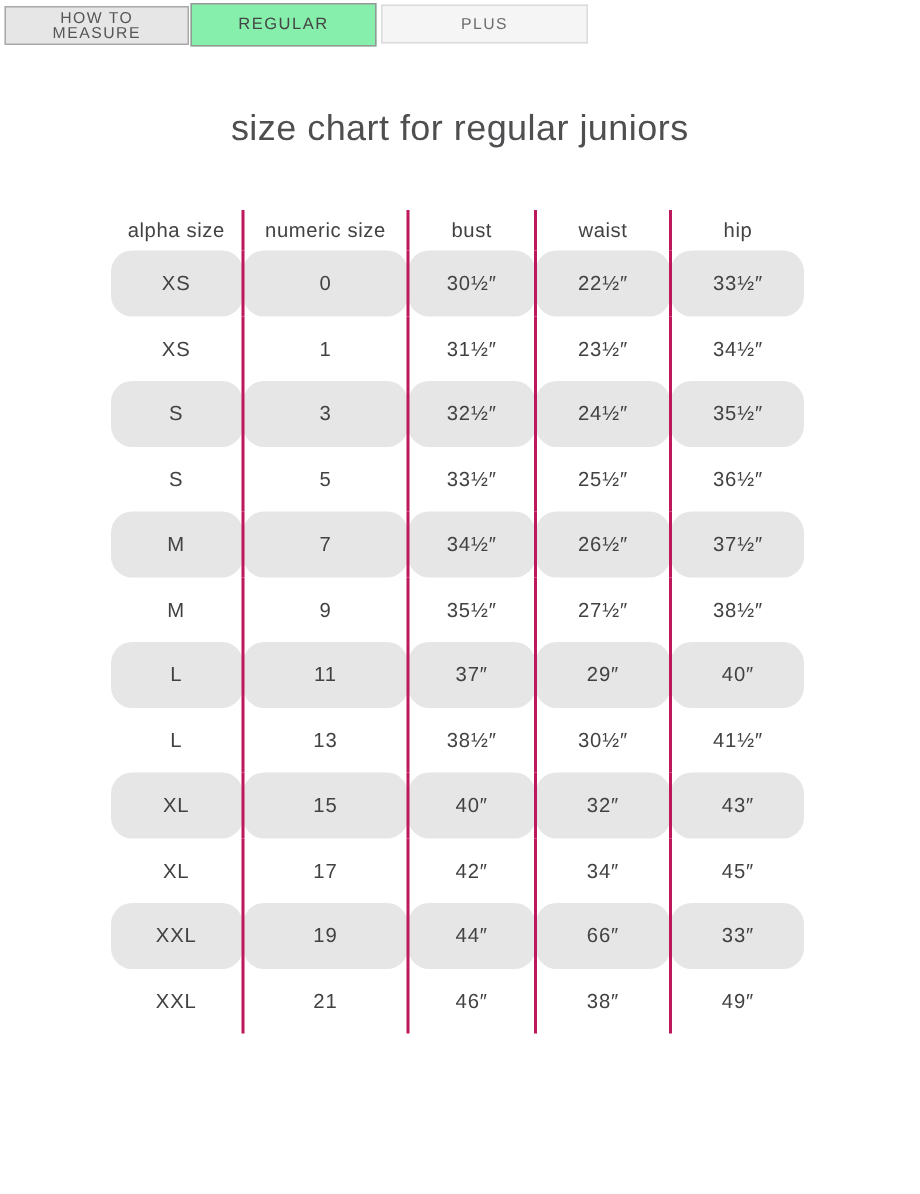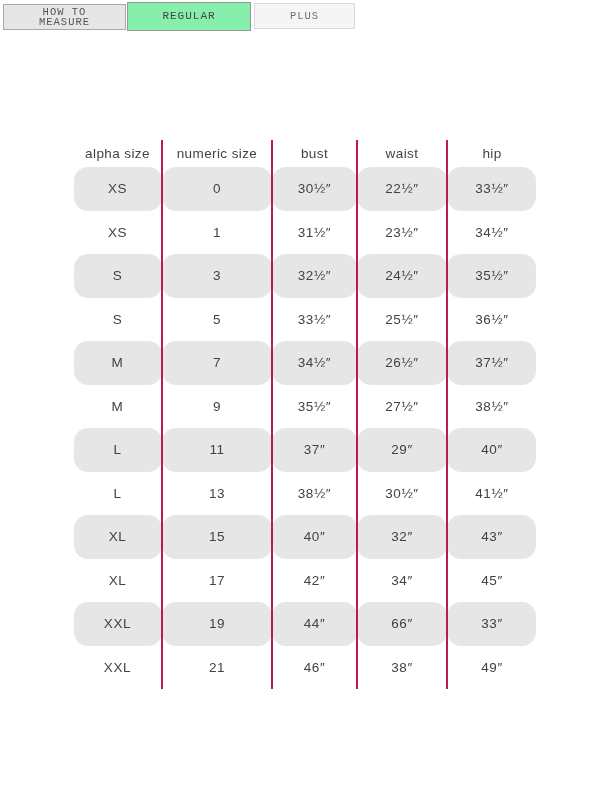--- a/index.html
+++ b/index.html
@@ -17,39 +17,39 @@
   
   .tab {
     position: absolute;
     display: flex;
     align-items: center;
     justify-content: center;
     text-transform: uppercase;
     letter-spacing: 1px;
     padding: 12px;
     cursor: pointer;
-    font-family: Liberation Mono, monospace;
+    font-family: Liberation Sans, sans-serif;
     line-height: 1;
   }
   .tab--measure {
     left: 3px; top: 4px; width: 123px; height: 25px;
     background: #e6e6e6;
     border: 1px solid #a9a9a9;
     color: #555555;
     font-size: 10.5px;
   }
   .tab--regular {
     left: 127px; top: 2px; width: 124px; height: 29px;
     background: #86efac;
     border: 1px solid #979797;
     color: #454545;
     font-size: 11px;
   }
   .tab--plus {
-    left: 254px; top: 3px; width: 101px; height: 25px;
+    left: 254px; top: 3px; width: 138px; height: 25px;
     background: #f5f5f5;
     border: 1px solid #dadada;
     color: #6d6d6d;
     font-size: 10.5px;
   }
 
   
   .title {
     position: absolute;
     top: 72px; left: 0;
@@ -106,20 +106,21 @@
 <body>
 
 <div class="page">
 
   <div class="tabbar">
     <button class="tab tab--measure">HOW TO MEASURE</button>
     <button class="tab tab--regular">REGULAR</button>
     <button class="tab tab--plus">PLUS</button>
   </div>
 
+  <h1 class="title">size chart for regular juniors</h1>
 
   <table class="size-table">
     <colgroup>
       <col class="c1">
         <col class="c2">
         <col class="c3">
         <col class="c4">
         <col class="c5">
     </colgroup>
     <thead>

